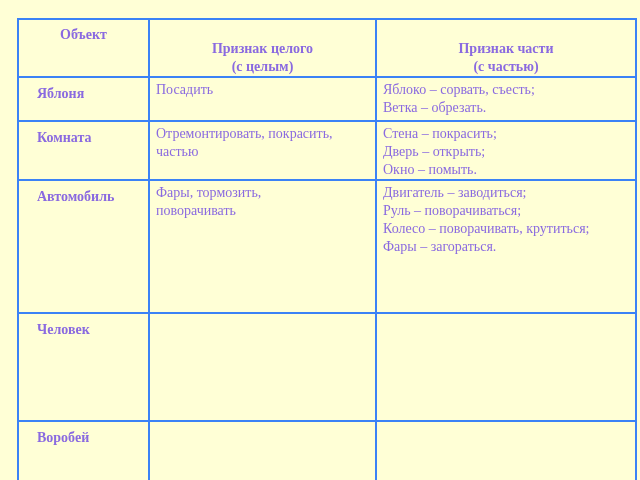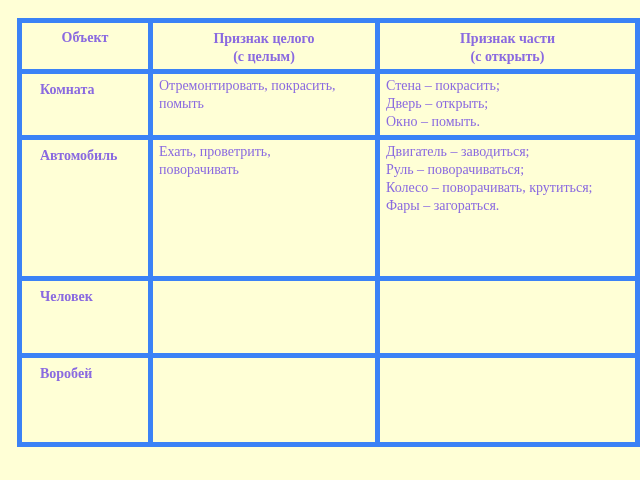--- a/index.html
+++ b/index.html
@@ -1,22 +1,22 @@
 <!DOCTYPE html>
 <html><head>
 <meta charset="utf-8">
 <style>
   html, body { margin:0; padding:0; }
   body { width:640px; height:480px; background:#ffffd6; position:relative; overflow:hidden;
          font-family:"Liberation Serif","DejaVu Serif",serif; color:#8a6ae0; }
   table { position:absolute; left:17px; top:18px; width:618px; height:429px;
           border-collapse:collapse; table-layout:fixed; border:2px solid #9a9a80; }
-  td, th { border:5px solid #3b82f6; vertical-align:top; padding:0; }
+  td, th { border:2px solid #3b82f6; vertical-align:top; padding:0; }
   tr { border-top:2px solid #9a9a80; }
-  th { font-weight:bold; font-size:14px; text-align:center; line-height:18px; padding-top:7px; }
+  th { font-weight:bold; font-size:14px; text-align:center; line-height:18px; padding-top:20px; }
   td.obj { font-weight:bold; font-size:14px; padding:8px 0 0 18px; }
   td.txt { font-size:14px; line-height:18px; padding:3px 0 0 6px; }
   .line { display:block; white-space:nowrap; }
 </style>
 </head>
 <body>
 
 <table>
   <colgroup>
       <col style="width:131px">
@@ -27,49 +27,59 @@
       <tr style="height:44px">
     <th style="padding-top:6px">
           <span class="line">Объект</span>
         </th>
     <th>
           <span class="line">Признак целого</span>
           <span class="line">(с целым)</span>
         </th>
     <th>
           <span class="line">Признак части</span>
-          <span class="line">(с открыть)</span>
+          <span class="line">(с частью)</span>
         </th>
+  </tr>
+  <tr style="height:44px">
+    <td class="obj">Яблоня</td>
+    <td class="txt">
+          <span class="line">Посадить</span>
+        </td>
+    <td class="txt">
+          <span class="line">Яблоко – сорвать, съесть;</span>
+          <span class="line">Ветка – обрезать.</span>
+        </td>
   </tr>
   <tr style="height:53px">
     <td class="obj">Комната</td>
     <td class="txt">
           <span class="line">Отремонтировать, покрасить,</span>
-          <span class="line">помыть</span>
+          <span class="line">частью</span>
         </td>
     <td class="txt">
           <span class="line">Стена – покрасить;</span>
           <span class="line">Дверь – открыть;</span>
           <span class="line">Окно – помыть.</span>
         </td>
   </tr>
   <tr style="height:133px">
     <td class="obj">Автомобиль</td>
     <td class="txt">
-          <span class="line">Ехать, проветрить,</span>
+          <span class="line">Фары, тормозить,</span>
           <span class="line">поворачивать</span>
         </td>
     <td class="txt">
           <span class="line">Двигатель – заводиться;</span>
           <span class="line">Руль – поворачиваться;</span>
           <span class="line">Колесо – поворачивать, крутиться;</span>
           <span class="line">Фары – загораться.</span>
         </td>
   </tr>
-  <tr style="height:72px">
+  <tr style="height:108px">
     <td class="obj">Человек</td>
     <td class="txt"></td>
     <td class="txt"></td>
   </tr>
   <tr style="height:84px">
     <td class="obj">Воробей</td>
     <td class="txt"></td>
     <td class="txt"></td>
   </tr>
 </tbody>

